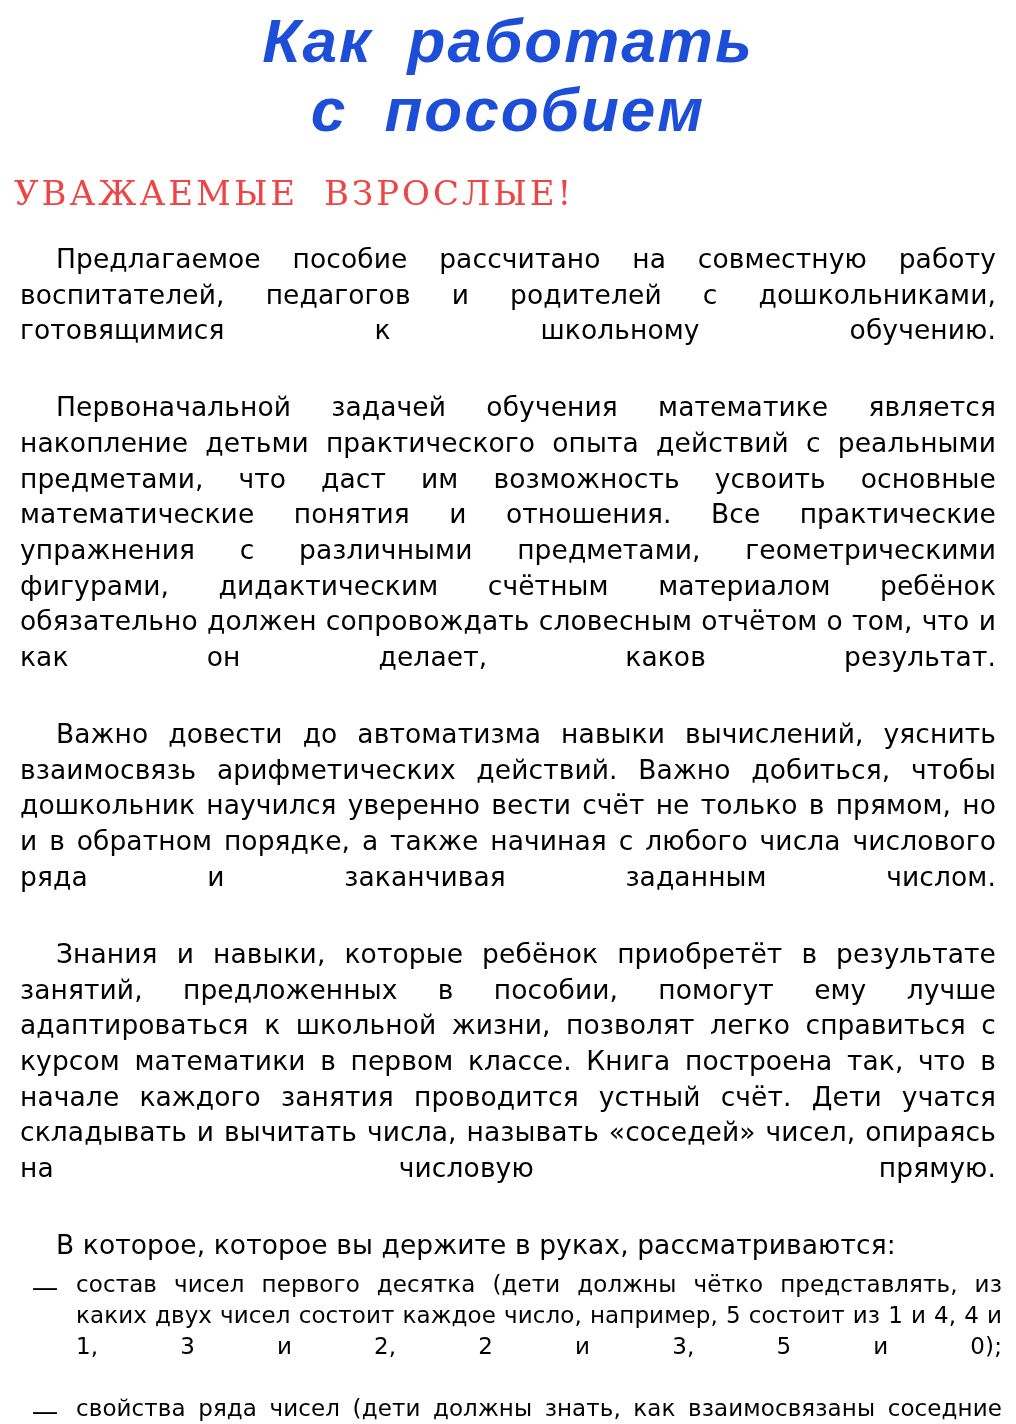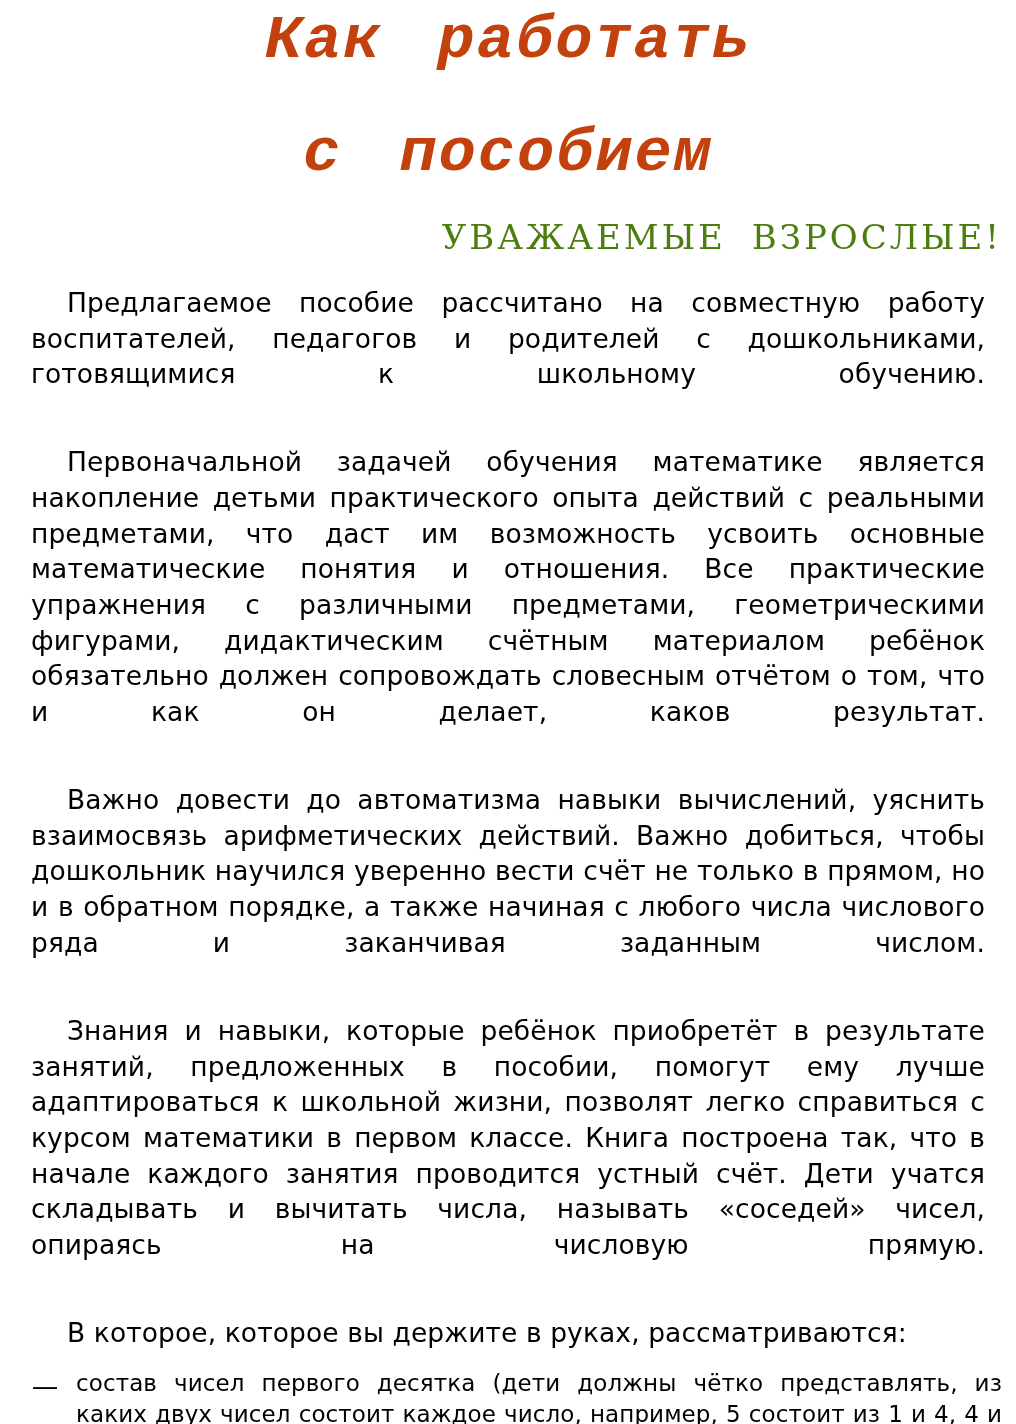--- a/index.html
+++ b/index.html
@@ -15,57 +15,56 @@
     overflow: hidden;
   }
   .page {
     width: 1016px;
     height: 1424px;
     box-sizing: border-box;
     padding: 0 14px;
     position: relative;
   }
   .title {
-    font-family: Liberation Mono, monospace;
+    font-family: Liberation Sans, sans-serif;
     font-style: italic;
     font-weight: bold;
-    color: #c2410c;
+    color: #1d4ed8;
     text-align: center;
     font-size: 62px;
     line-height: 1.12;
     letter-spacing: 2px;
     margin: 0;
     padding-top: 6px;
     word-spacing: 16px;
   }
   .title-line2 {
     display: block;
     word-spacing: 18px;
-    margin-top: 44px;
   }
   .subtitle {
     font-family: "DejaVu Serif", serif;
-    text-align: right;
+    text-align: left;
     font-size: 34px;
     font-weight: normal;
     letter-spacing: 3px;
     word-spacing: 12px;
     margin: 28px 0 0 0;
-    color: #4d7c0f;
+    color: #ef4444;
   }
   .body-text {
     margin-top: 28px;
     font-size: 26.5px;
     line-height: 1.345;
     text-align: justify;
     text-justify: inter-word;
     letter-spacing: 0.1px;
   }
   p.para {
-    margin: 17px;
+    margin: 6px;
     text-indent: 36px;
     text-align: justify;
   }
   p.para.last-full::after,
   p.para::after {
     content: "";
     display: inline-block;
     width: 100%;
   }
   p.para.noafter::after {

